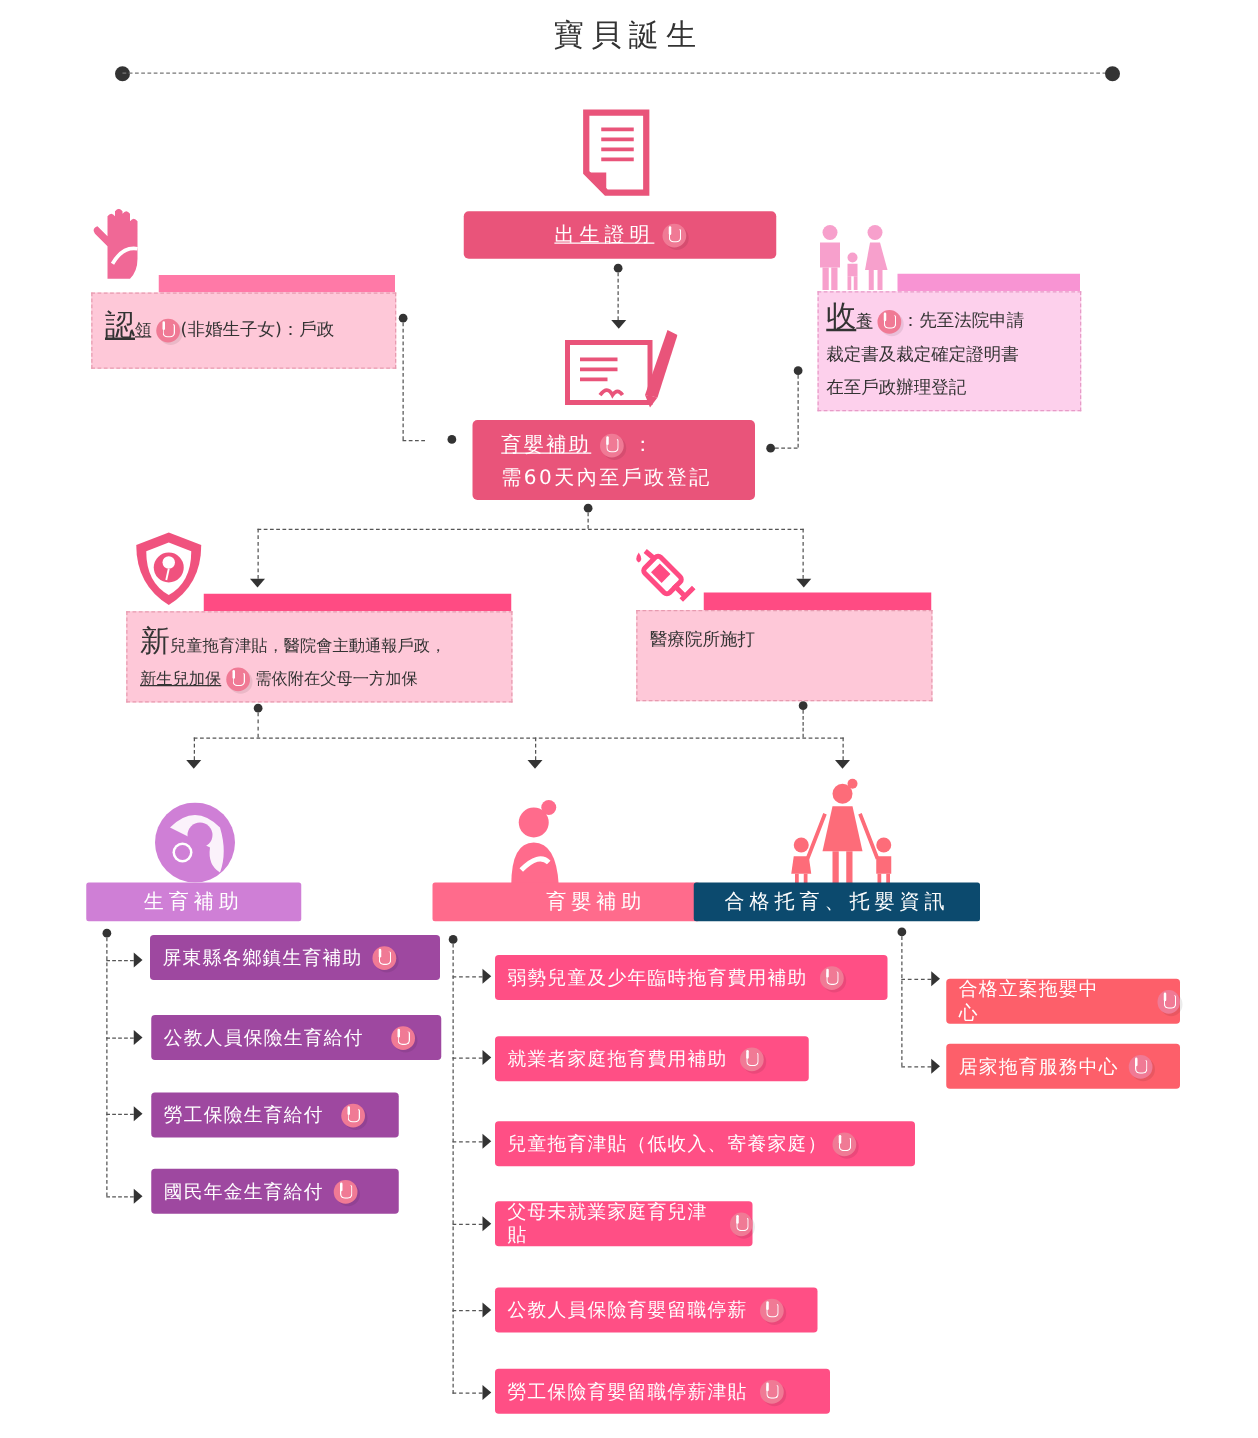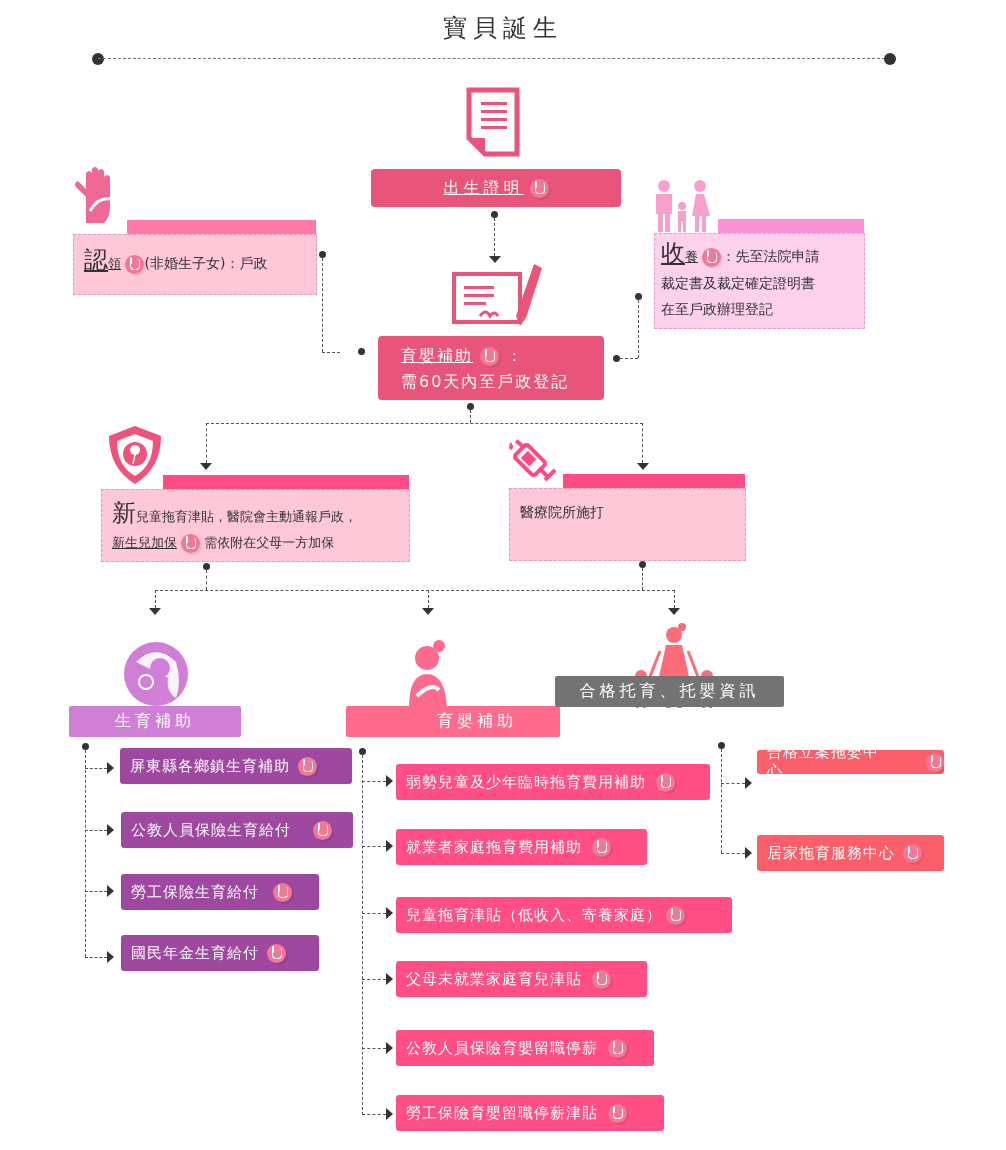--- a/index.html
+++ b/index.html
@@ -195,21 +195,21 @@
     <rect x="11" y="78" width="3" height="9" fill="#fd6c79"></rect>
   <circle cx="75" cy="55" r="6" fill="#fd6c79"></circle>
     <rect x="69" y="64" width="12" height="14" fill="#fd6c79"></rect>
   <rect x="70" y="78" width="3" height="9" fill="#fd6c79"></rect>
     <rect x="77" y="78" width="3" height="9" fill="#fd6c79"></rect>
   <path d="M28 30 L14 66 M56 30 L70 66" stroke="#fd6c79" stroke-width="3"></path>
 </svg>
 
 <div class="abs cat" style="left:69px;top:706px;width:172px;height:31px;background:#cf7fd6;">生育補助</div>
 <div class="abs cat" style="left:346px;top:706px;width:166px;height:31px;background:#ff6b8c;padding-left:48px;">育嬰補助</div>
-<div class="abs cat" style="left:555px;top:676px;width:229px;height:31px;background:#737373;">合格托育、托嬰資訊</div>
+<div class="abs cat" style="left:555px;top:706px;width:229px;height:31px;background:#0c4a6e;">合格托育、托嬰資訊</div>
 
 <div class="abs dot" style="left:82px;top:743px;width:7px;height:7px;"></div>
 <div class="abs vd" style="left:85px;top:750px;height:207px;"></div>
 <div class="abs hd" style="left:85px;top:768px;width:22px;"></div>
 <div class="abs arrow-right" style="left:107px;top:762px;"></div>
 <div class="abs btn btn-purple" style="left:120px;top:748px;width:232px;height:36px;">
   <span class="lbl">屏東縣各鄉鎮生育補助</span>
     <span class="hand"></span>
 </div>
 <div class="abs hd" style="left:85px;top:830px;width:22px;"></div>
@@ -247,42 +247,42 @@
     <span class="hand"></span>
 </div>
 <div class="abs hd" style="left:362px;top:913px;width:24px;"></div>
 <div class="abs arrow-right" style="left:386px;top:907px;"></div>
 <div class="abs btn btn-pink" style="left:396px;top:897px;width:336px;height:36px;">
   <span class="lbl" style="margin-right:4px;">兒童拖育津貼（低收入、寄養家庭）</span>
     <span class="hand"></span>
 </div>
 <div class="abs hd" style="left:362px;top:979px;width:24px;"></div>
 <div class="abs arrow-right" style="left:386px;top:973px;"></div>
-<div class="abs btn btn-pink" style="left:396px;top:961px;width:251px;height:36px;">
+<div class="abs btn btn-pink" style="left:396px;top:961px;width:206px;height:36px;">
   <span class="lbl" style="margin-right:10px;">父母未就業家庭育兒津貼</span>
     <span class="hand"></span>
 </div>
 <div class="abs hd" style="left:362px;top:1048px;width:24px;"></div>
 <div class="abs arrow-right" style="left:386px;top:1042px;"></div>
 <div class="abs btn btn-pink" style="left:396px;top:1030px;width:258px;height:36px;">
   <span class="lbl" style="margin-right:10px;">公教人員保險育嬰留職停薪</span>
     <span class="hand"></span>
 </div>
 <div class="abs hd" style="left:362px;top:1114px;width:24px;"></div>
 <div class="abs arrow-right" style="left:386px;top:1108px;"></div>
 <div class="abs btn btn-pink" style="left:396px;top:1095px;width:268px;height:36px;">
   <span class="lbl" style="margin-right:10px;">勞工保險育嬰留職停薪津貼</span>
     <span class="hand"></span>
 </div>
 
 <div class="abs dot" style="left:718px;top:742px;width:7px;height:7px;"></div>
 <div class="abs vd" style="left:721px;top:749px;height:104px;"></div>
 <div class="abs hd" style="left:721px;top:783px;width:24px;"></div>
 <div class="abs arrow-right" style="left:745px;top:777px;"></div>
-<div class="abs btn btn-coral" style="left:757px;top:750px;width:187px;height:24px;gap:28px;">
+<div class="abs btn btn-coral" style="left:757px;top:783px;width:187px;height:36px;gap:28px;">
   <span class="lbl">合格立案拖嬰中心</span>
     <span class="hand"></span>
 </div>
 <div class="abs hd" style="left:721px;top:853px;width:24px;"></div>
 <div class="abs arrow-right" style="left:745px;top:847px;"></div>
 <div class="abs btn btn-coral" style="left:757px;top:835px;width:187px;height:36px;">
   <span class="lbl">居家拖育服務中心</span>
     <span class="hand"></span>
 </div>
 

